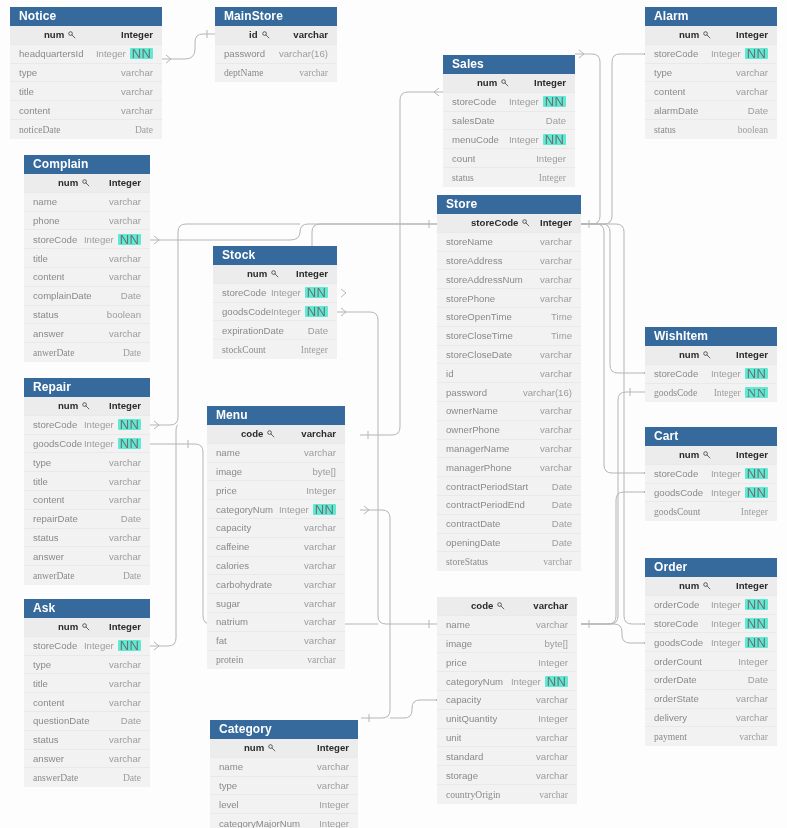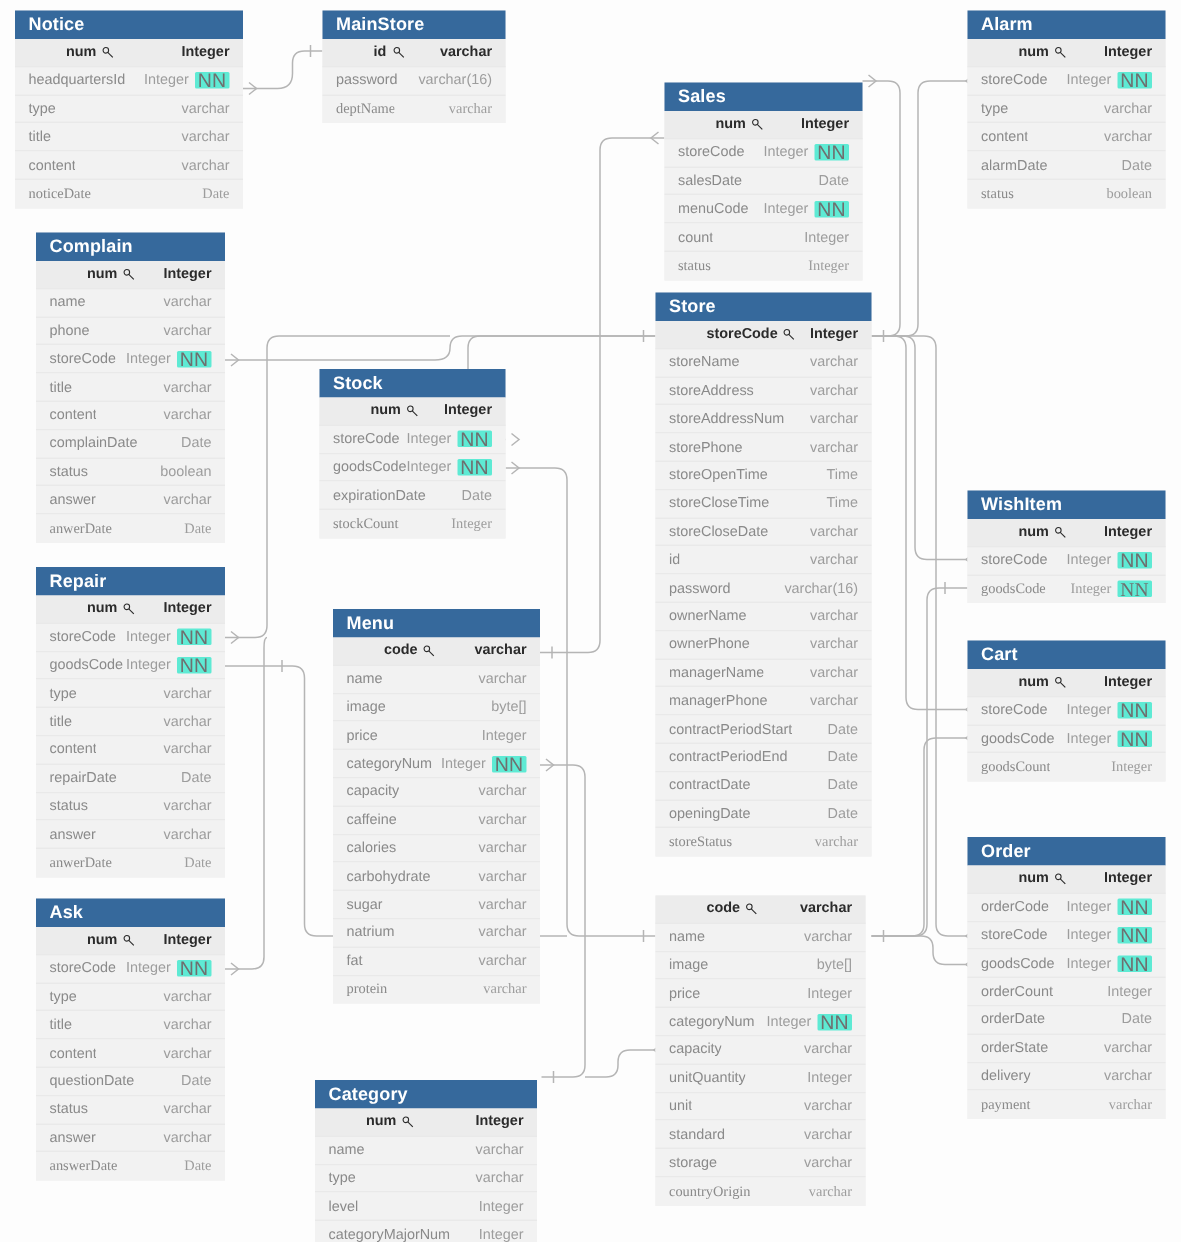--- a/index.html
+++ b/index.html
@@ -830,21 +830,21 @@
         </div>
         <div class="row">
           <div class="col-name">
             <span>anwerDate</span>
           </div>
           <div class="col-type">
             <span>Date</span>
           </div>
         </div>
       </div>
-      <div class="table" style="left: 222px; top: 406px; width: 138px;">
+      <div class="table" style="left: 207px; top: 406px; width: 138px;">
         <div class="tbl-header">Menu</div>
         <div class="row pk">
           <div class="col-name">
             <span>code</span>
             <span class="key-icon">
               <svg width="8" height="8" viewBox="0 0 10 10" aria-hidden="true">
                 <circle cx="3.2" cy="3.2" r="2.3" fill="none" stroke="currentColor" stroke-width="0.9"></circle>
                 <line x1="4.8" y1="4.8" x2="9" y2="9" stroke="currentColor" stroke-width="0.9"></line>
               </svg>
             </span>

